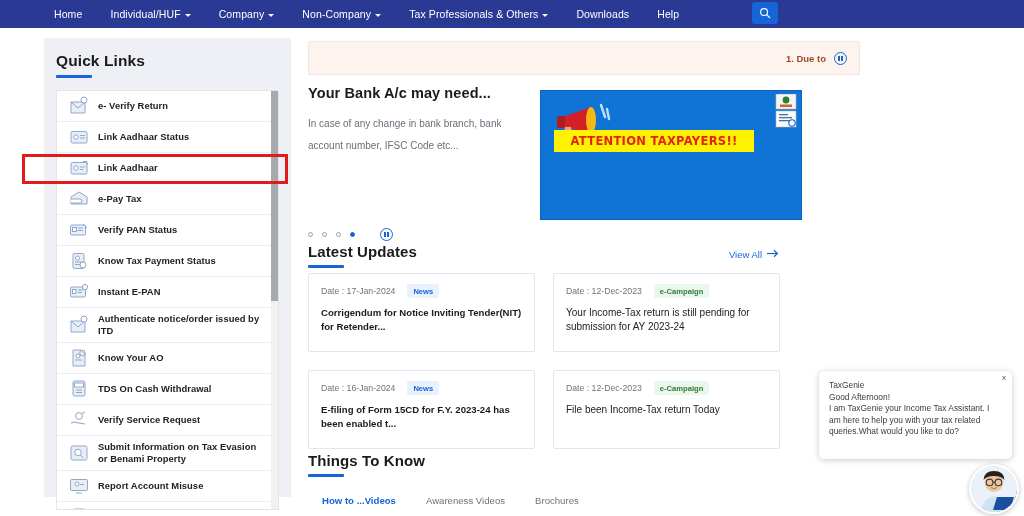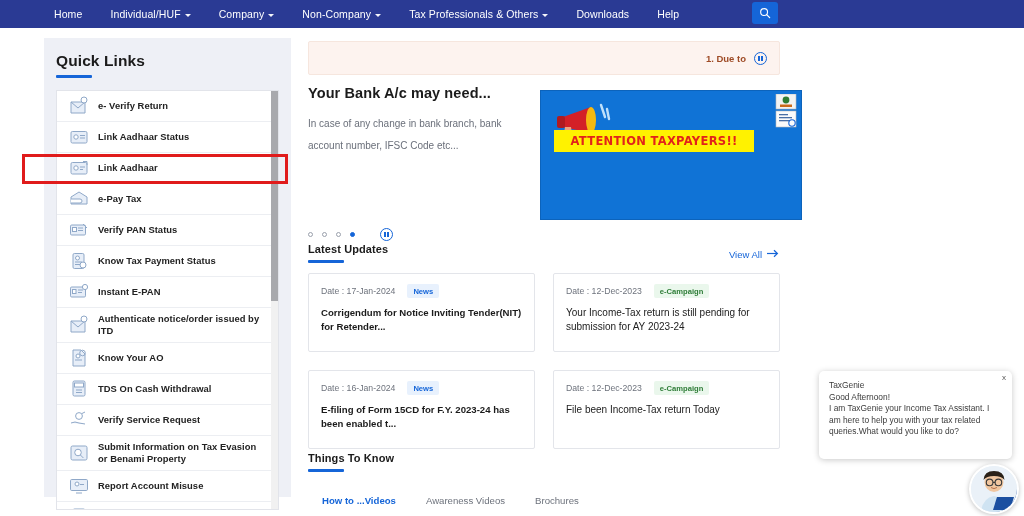--- a/index.html
+++ b/index.html
@@ -60,21 +60,21 @@
   
   .highlight-box {
     position:absolute; left:22px; top:154px; width:266px; height:30px;
     border:3px solid #e01b1b; pointer-events:none; z-index:40;
   }
 
   
   .main { position:absolute; left:307px; top:0; width:717px; height:516px; }
 
   .alert-bar {
-    position:absolute; left:1px; top:41px; width:472px; height:34px;
+    position:absolute; left:1px; top:41px; width:552px; height:34px;
     background:#fdf3ef; border:1px solid #f6e6de; border-radius:2px;
     display:flex; align-items:center; justify-content:flex-end; padding-right:12px; gap:8px;
   }
   .alert-text { font-size:9.5px; color:#9e4b26; font-weight:bold; }
   .pause-ic { width:13px; height:13px; border:1.3px solid #1565d8; border-radius:50%;
     display:flex; align-items:center; justify-content:center; gap:1.5px; cursor:pointer;}
   .pause-ic i { display:block; width:1.5px; height:5px; background:#1565d8; }
 
   .hero { position:absolute; left:1px; top:85px; width:472px; height:145px; }
   .hero-title { font-size:14.5px; font-weight:bold; color:#1b1b1b; letter-spacing:.1px; }
@@ -102,21 +102,21 @@
     font-family:"DejaVu Sans", sans-serif; letter-spacing:.15px;
   }
   .banner-emblem { position:absolute; right:4px; top:3px; width:22px; height:34px; }
 
   .carousel { position:absolute; left:1px; top:228px; display:flex; align-items:center; gap:9px; }
   .dot { width:5px; height:5px; border-radius:50%; border:1px solid #9aa0ac; background:transparent; cursor:pointer; }
   .dot.on { background:#1565d8; border-color:#1565d8; }
   .car-pause { margin-left:16px; }
 
   .sec-head { position:absolute; left:1px; width:472px; }
-  .sec-title { font-size:11px; font-weight:bold; color:#1b1b1b; letter-spacing:.1px; }
+  .sec-title { font-size:15px; font-weight:bold; color:#1b1b1b; letter-spacing:.1px; }
   .sec-underline { width:36px; height:3px; background:#1565d8; margin-top:5px; border-radius:1px; }
   .view-all {
     position:absolute; right:0px; top:6px; font-size:9.5px; color:#1565d8; cursor:pointer;
     display:flex; align-items:center; gap:5px;
   }
 
   .cards { position:absolute; left:1px; top:273px; width:472px; display:flex; flex-wrap:wrap; gap:18px; }
   .card {
     width:227px; min-height:79px; background:#fff; border:1px solid #e3e5ea; border-radius:2px;
     padding:10px 12px 11px 12px; cursor:pointer;

